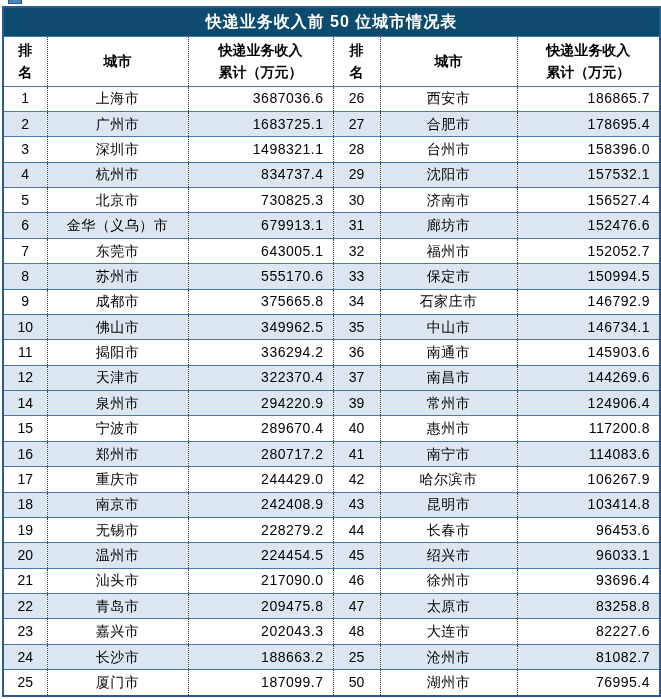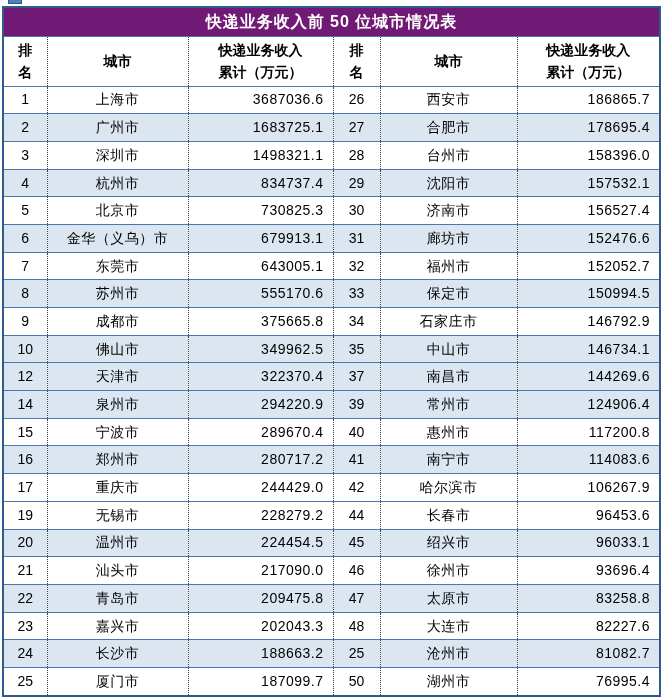--- a/index.html
+++ b/index.html
@@ -35,21 +35,21 @@
     font-size: 14px;
     line-height: 1.2;
     overflow: hidden;
     white-space: nowrap;
   }
   
   tr.cols td + td { border-left: 1px dotted #3a3a3a; }
 
   tr.title-row { height: 29px; }
   td.title-cell {
-    background: #701a75;
+    background: #0c4a6e;
     color: #ffffff;
     font-weight: bold;
     font-size: 16px;
     letter-spacing: 1px;
     border-top: none;
   }
   tr.header-row { height: 50px; }
   tr.header-row td { background: #ffffff; font-weight: bold; white-space: normal; }
   .hdr-rank-text {
     display: inline-block; width: 1.25em;
@@ -167,20 +167,28 @@
       <td class="c-rev">146792.9</td>
     </tr>
         <tr class="data-row cols band">
       <td class="c-rank">10</td>
       <td class="c-city">佛山市</td>
       <td class="c-rev">349962.5</td>
       <td class="c-rank">35</td>
       <td class="c-city">中山市</td>
       <td class="c-rev">146734.1</td>
     </tr>
+        <tr class="data-row cols">
+      <td class="c-rank">11</td>
+      <td class="c-city">揭阳市</td>
+      <td class="c-rev">336294.2</td>
+      <td class="c-rank">36</td>
+      <td class="c-city">南通市</td>
+      <td class="c-rev">145903.6</td>
+    </tr>
         <tr class="data-row cols band">
       <td class="c-rank">12</td>
       <td class="c-city">天津市</td>
       <td class="c-rev">322370.4</td>
       <td class="c-rank">37</td>
       <td class="c-city">南昌市</td>
       <td class="c-rev">144269.6</td>
     </tr>
         <tr class="data-row cols band">
       <td class="c-rank">14</td>
@@ -207,20 +215,28 @@
       <td class="c-rev">114083.6</td>
     </tr>
         <tr class="data-row cols">
       <td class="c-rank">17</td>
       <td class="c-city">重庆市</td>
       <td class="c-rev">244429.0</td>
       <td class="c-rank">42</td>
       <td class="c-city">哈尔滨市</td>
       <td class="c-rev">106267.9</td>
     </tr>
+        <tr class="data-row cols band">
+      <td class="c-rank">18</td>
+      <td class="c-city">南京市</td>
+      <td class="c-rev">242408.9</td>
+      <td class="c-rank">43</td>
+      <td class="c-city">昆明市</td>
+      <td class="c-rev">103414.8</td>
+    </tr>
         <tr class="data-row cols">
       <td class="c-rank">19</td>
       <td class="c-city">无锡市</td>
       <td class="c-rev">228279.2</td>
       <td class="c-rank">44</td>
       <td class="c-city">长春市</td>
       <td class="c-rev">96453.6</td>
     </tr>
         <tr class="data-row cols band">
       <td class="c-rank">20</td>

